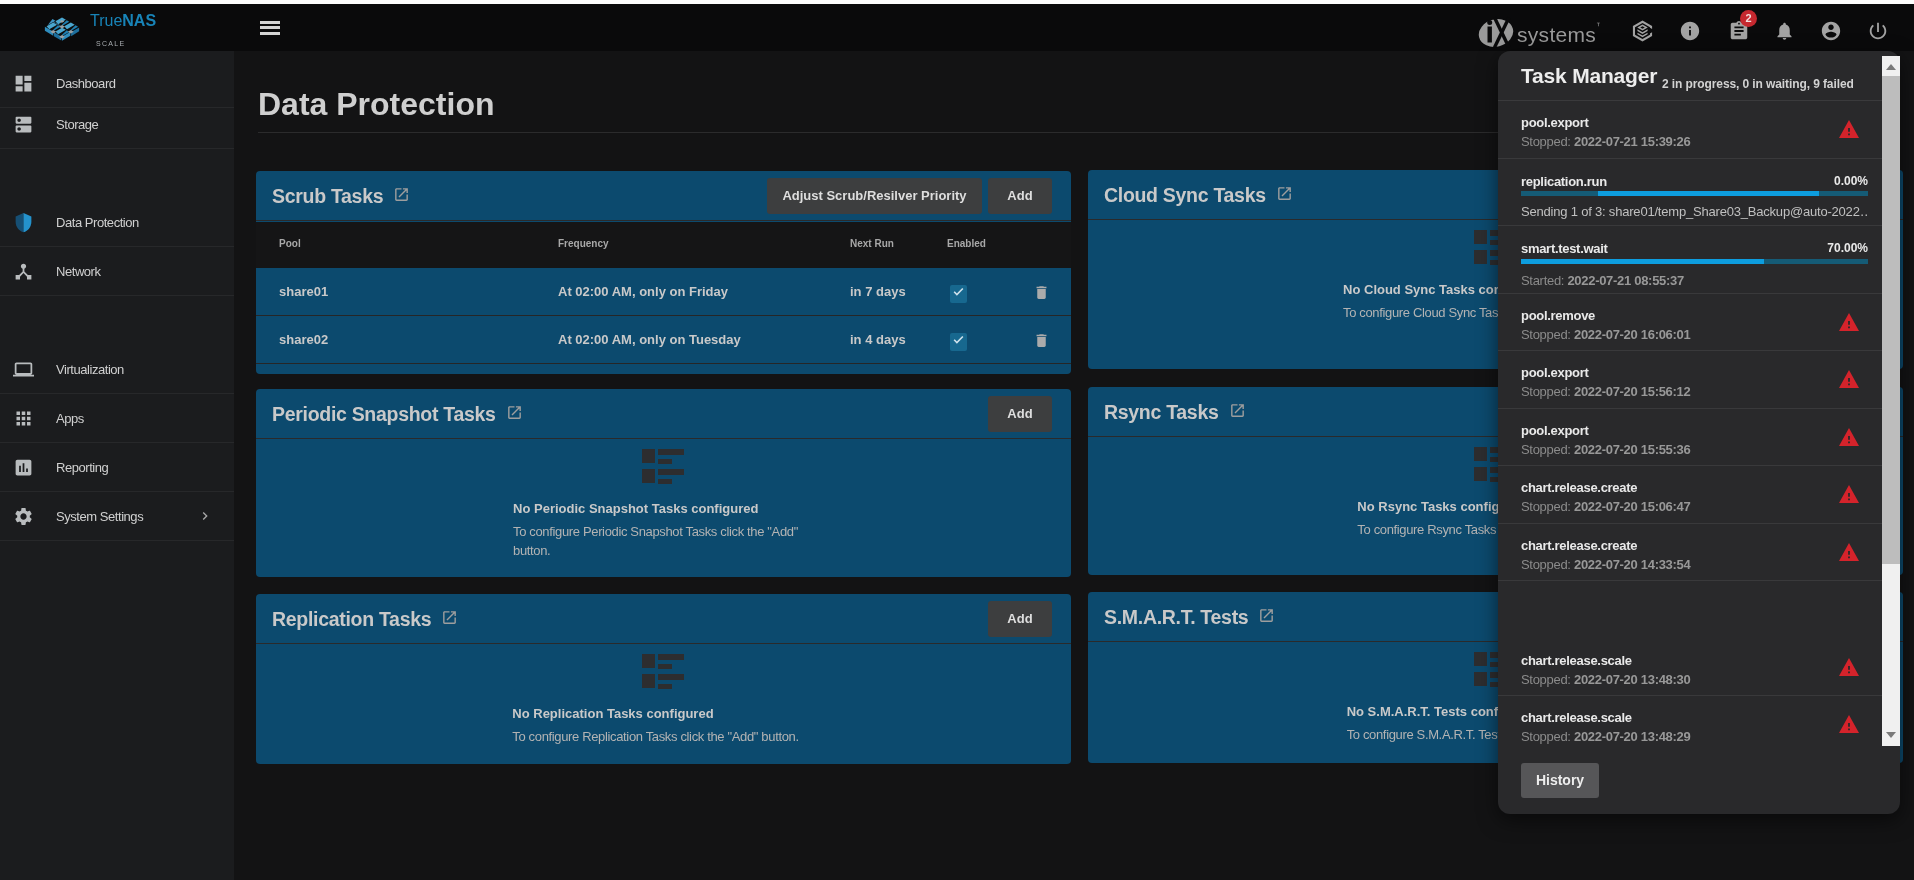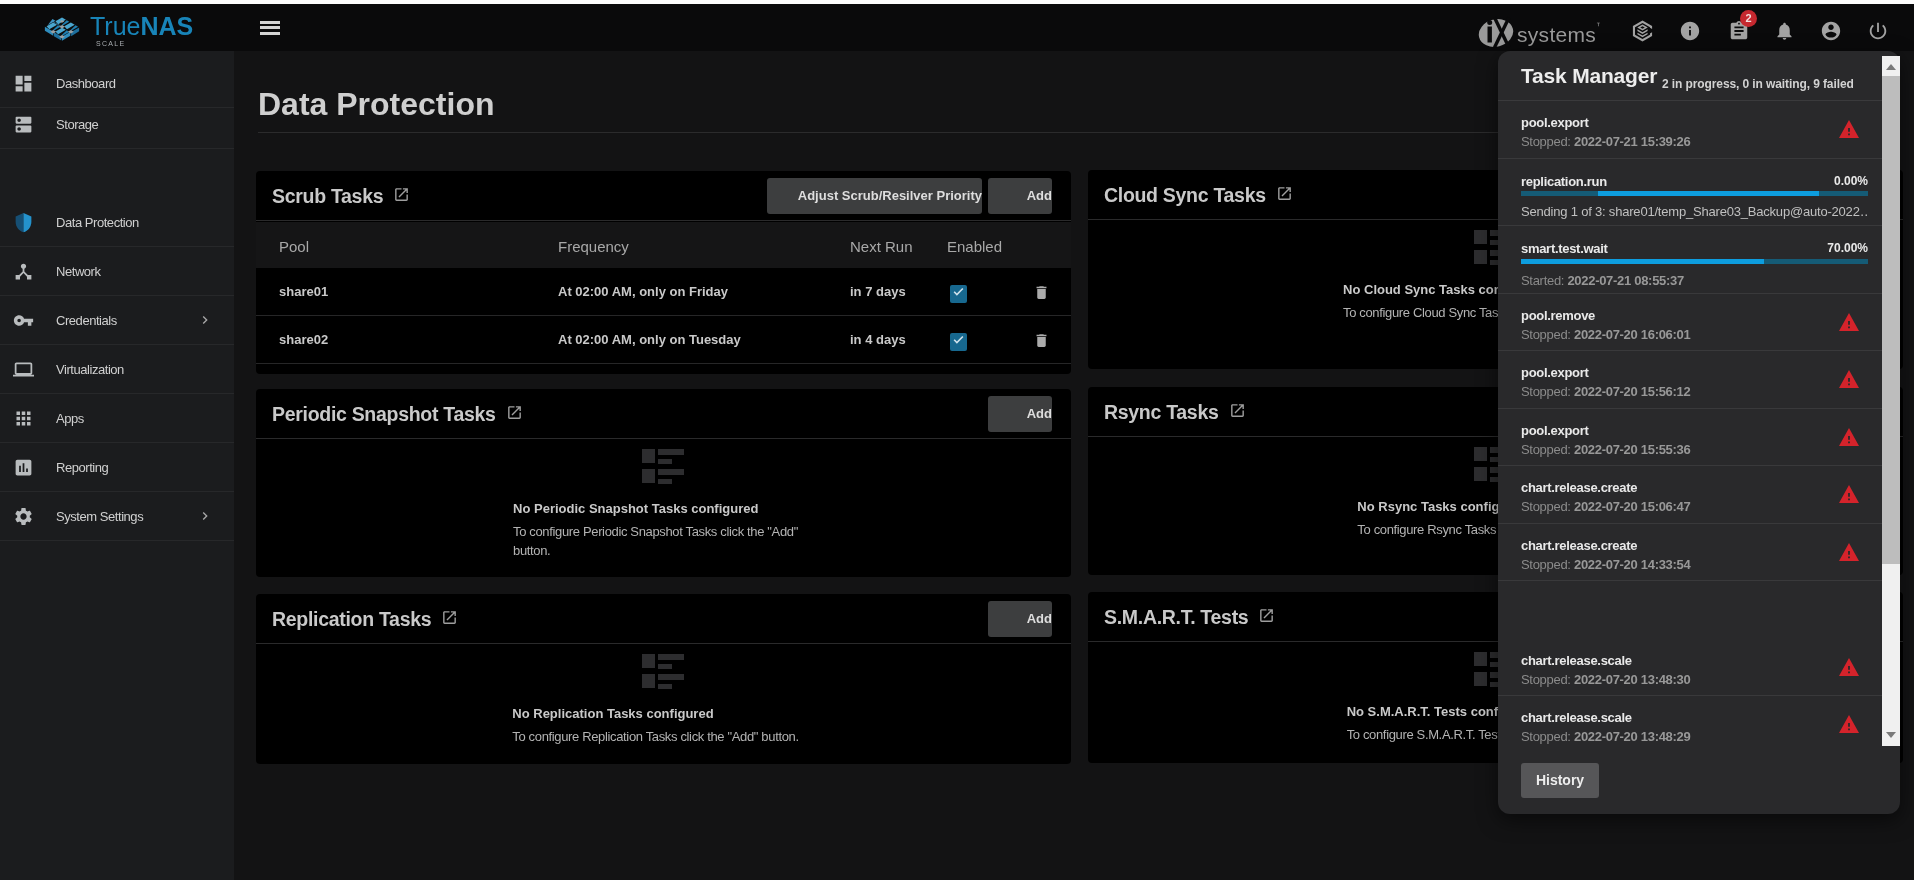--- a/index.html
+++ b/index.html
@@ -13,32 +13,32 @@
 #burger div{height:2.6px;background:#d4d4d4;margin-bottom:2.9px}
 
 #sidebar{position:absolute;left:0;top:51px;width:234px;height:829px;background:#1b1c1e}
 .nav{position:absolute;left:0;width:234px;height:49px;border-bottom:1px solid #27282a;color:#d0d0d0;font-size:13px;letter-spacing:-.45px}
 .nav .lbl{position:absolute;left:56px;top:17px}
 .nav svg{position:absolute;left:13px;top:14px}
 .nav .chev{position:absolute;left:197px;top:16px}
 
 #title{position:absolute;left:258px;top:86px;font-size:32px;font-weight:bold;color:#cfcfcf;letter-spacing:0}
 #titlerule{position:absolute;left:258px;top:132px;width:1632px;height:1px;background:#2b2b2c}
-.card{position:absolute;background:#000000;border-radius:4px}
+.card{position:absolute;background:#0c4a6e;border-radius:4px}
 .chd{position:absolute;left:0;top:0;right:0;height:50px;border-bottom:1px solid #2a2a2b}
 .ctitle{position:absolute;left:16px;top:14px;font-size:19.5px;font-weight:bold;color:#c9c9c9;letter-spacing:-.3px}
 .ctitle svg{margin-left:5px;position:relative;top:0px}
-.btn{position:absolute;top:7px;height:36px;background:#3d3e3f;border-radius:3px;color:#dedede;font-size:13px;font-weight:bold;text-align:right;line-height:36px}
+.btn{position:absolute;top:7px;height:36px;background:#3d3e3f;border-radius:3px;color:#dedede;font-size:13px;font-weight:bold;text-align:center;line-height:36px}
 .empty{position:absolute;left:0;right:0;text-align:center}
 .eicon{display:inline-block}
 .etxt{width:fit-content;margin:12px auto 0;text-align:left;transform:translateX(-8px)}
 .et1{font-size:13px;font-weight:bold;color:#c9c9c9}
 .et2{font-size:13px;color:#b3b3b3;margin-top:7px;line-height:18.5px;letter-spacing:-.35px}
 
-.thead{position:absolute;left:0;right:0;top:51px;height:46px;background:#151516;font-size:15px;font-weight:normal;color:#a8a8a8}
+.thead{position:absolute;left:0;right:0;top:51px;height:46px;background:#151516;font-size:10px;font-weight:bold;color:#a8a8a8}
 .trow{position:absolute;left:0;right:0;height:48px;font-size:13px;font-weight:bold;color:#c9c9c9;border-bottom:1px solid #262627}
 .c1{position:absolute;left:23px;top:16px}
 .c2{position:absolute;left:302px;top:16px}
 .c3{position:absolute;left:594px;top:16px}
 .c4{position:absolute;left:691px;top:16px}
 .cbx{position:absolute;left:694px;top:17px;width:17px;height:18px;background:#17688f;border-radius:2px;text-align:center}
 .trash{position:absolute;left:777px;top:15px}
 
 #panel{position:absolute;left:1498px;top:51px;width:402px;height:763px;background:#29292b;border-radius:12px;box-shadow:0 6px 20px rgba(0,0,0,.55)}
 #phead{position:absolute;left:0;top:0;right:0;height:50px;border-bottom:1px solid #3a3a3c}
@@ -86,21 +86,21 @@
       <polygon points="11.6,16.6 19.3,21.1 19.3,25.3 11.6,20.8" fill="#1d6f9d"></polygon>
       <polygon points="29.4,16.6 37.7,11.8 37.7,15.8 29.4,20.8" fill="#1d6f9d"></polygon>
 
       <polygon points="20,9.4 23,11.1 20,12.9 17,11.1" fill="#9aa0a3"></polygon>
       <polygon points="10.9,14.5 13.9,16.2 10.9,18 7.9,16.2" fill="#9aa0a3"></polygon>
       <polygon points="29.1,14.5 32.1,16.2 29.1,18 26.1,16.2" fill="#9aa0a3"></polygon>
       <polygon points="20,19.7 23,21.4 20,23.2 17,21.4" fill="#9aa0a3"></polygon>
       <polygon points="20,4.2 22.4,5.6 20,7 17.6,5.6" fill="#9aa0a3"></polygon>
     </g>
   </svg>
-  <div style="position:absolute;left:90px;top:8px;font-size:25px;color:#1884b8;letter-spacing:0">True<b>NAS</b></div>
+  <div style="position:absolute;left:90px;top:8px;font-size:16px;color:#1884b8;letter-spacing:0">True<b>NAS</b></div>
   <div style="position:absolute;left:96px;top:36px;font-size:7px;color:#a9adb0;letter-spacing:1.3px">SCALE</div>
 
   <svg style="position:absolute;left:1478px;top:12px" width="122" height="32" viewBox="0 0 122 32">
     <ellipse cx="18" cy="17" rx="17.4" ry="13.6" transform="rotate(-14 18 17)" fill="#9a9a9a"></ellipse>
     <rect x="9.5" y="10.5" width="4.4" height="16" fill="#0a0a0b"></rect>
     <circle cx="11.7" cy="6.6" r="2.5" fill="#0a0a0b"></circle>
     <g stroke="#0a0a0b" stroke-width="3.4">
       <line x1="16.5" y1="31.5" x2="31" y2="1.5"></line>
       <line x1="16.5" y1="1.5" x2="31" y2="31.5"></line>
     </g>
@@ -167,29 +167,20 @@
         <path d="M12 1L3 5v6c0 5.55 3.84 10.74 9 12 5.16-1.26 9-6.45 9-12V5l-9-4z" fill="#164f74" clip-path="url(#shl)"></path>
         <path d="M12 1L3 5v6c0 5.55 3.84 10.74 9 12 5.16-1.26 9-6.45 9-12V5l-9-4z" fill="#2492cc" clip-path="url(#shr)"></path>
       </svg>
     <span class="lbl">Data Protection</span>
   </div>
   <div class="nav" style="top:196px">
     <svg width="21" height="21" viewBox="0 0 24 24" fill="#b9bcbe">
         <path d="M17 16l-4-4V8.82C14.16 8.4 15 7.3 15 6c0-1.66-1.34-3-3-3S9 4.34 9 6c0 1.3.84 2.4 2 2.82V12l-4 4H3v5h5v-3.05l4-4.2 4 4.2V21h5v-5h-4z"></path>
       </svg>
     <span class="lbl">Network</span>
-  </div>
-  <div class="nav" style="top:245px">
-    <svg width="21" height="21" viewBox="0 0 24 24" fill="#b9bcbe">
-        <path d="M12.65 10C11.83 7.67 9.61 6 7 6c-3.31 0-6 2.69-6 6s2.69 6 6 6c2.61 0 4.83-1.67 5.65-4H17v4h4v-4h2v-4H12.65zM7 14c-1.1 0-2-.9-2-2s.9-2 2-2 2 .9 2 2-.9 2-2 2z"></path>
-      </svg>
-    <span class="lbl">Credentials</span>
-    <svg class="chev" width="16" height="16" viewBox="0 0 24 24" fill="#a8a8a8">
-        <path d="M10 6L8.59 7.41 13.17 12l-4.58 4.59L10 18l6-6z"></path>
-      </svg>
   </div>
   <div class="nav" style="top:294px">
     <svg width="21" height="21" viewBox="0 0 24 24" fill="#b9bcbe">
         <path d="M20 18c1.1 0 2-.9 2-2V6c0-1.1-.9-2-2-2H4c-1.1 0-2 .9-2 2v10c0 1.1.9 2 2 2H0v2h24v-2h-4zM4 6h16v10H4V6z"></path>
       </svg>
     <span class="lbl">Virtualization</span>
   </div>
   <div class="nav" style="top:343px">
     <svg width="21" height="21" viewBox="0 0 24 24" fill="#b9bcbe">
         <path d="M4 8h4V4H4v4zm6 12h4v-4h-4v4zm-6 0h4v-4H4v4zm0-6h4v-4H4v4zm6 0h4v-4h-4v4zm6-10v4h4V4h-4zm-6 4h4V4h-4v4zm6 6h4v-4h-4v4zm0 6h4v-4h-4v4z"></path>

